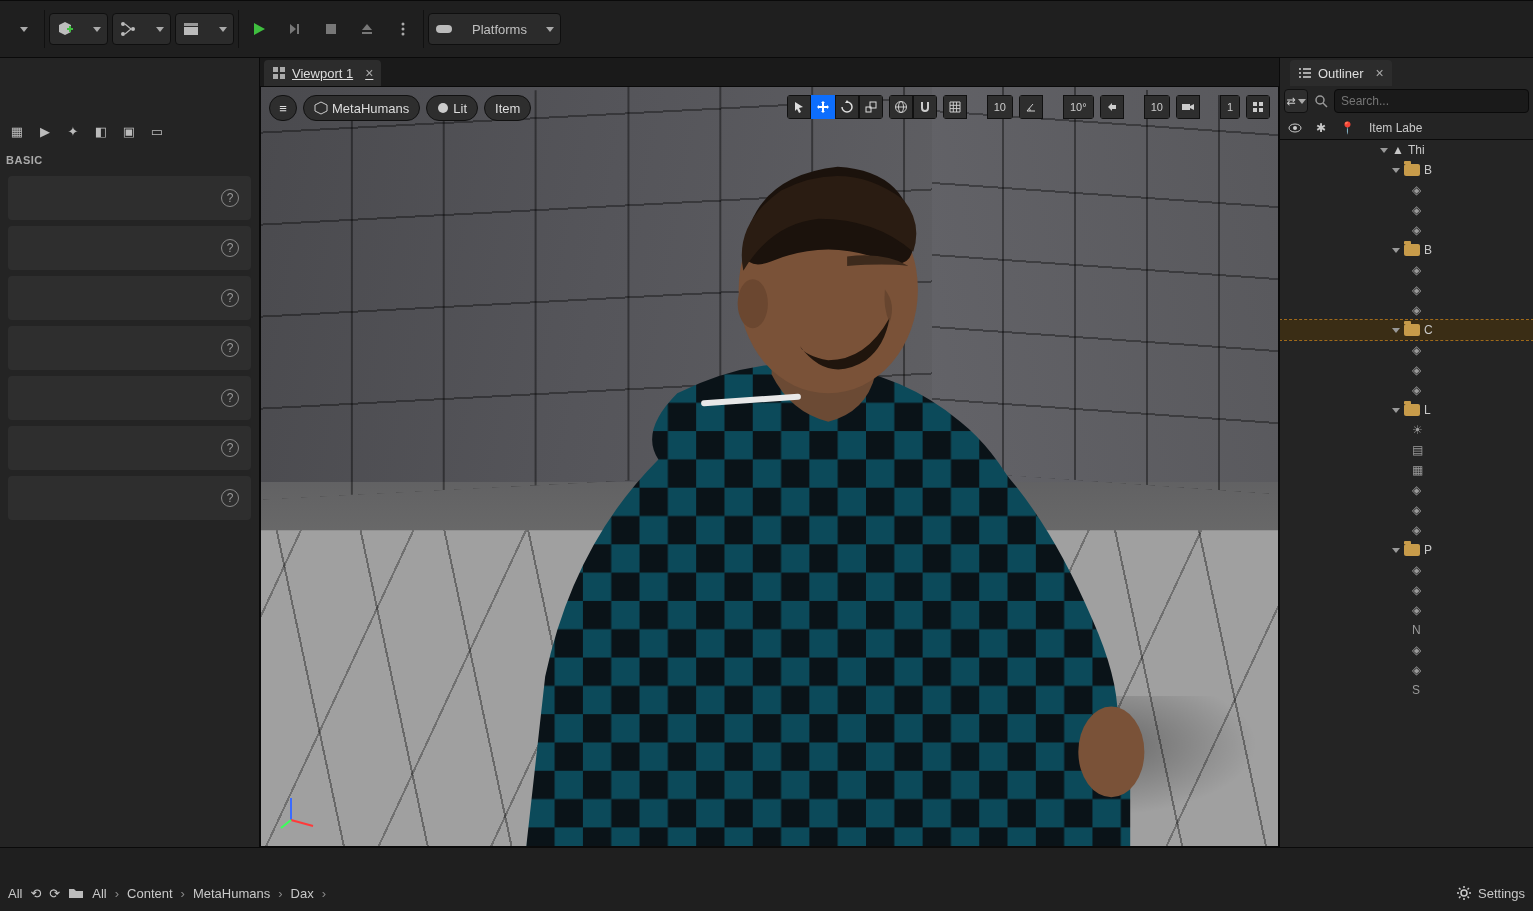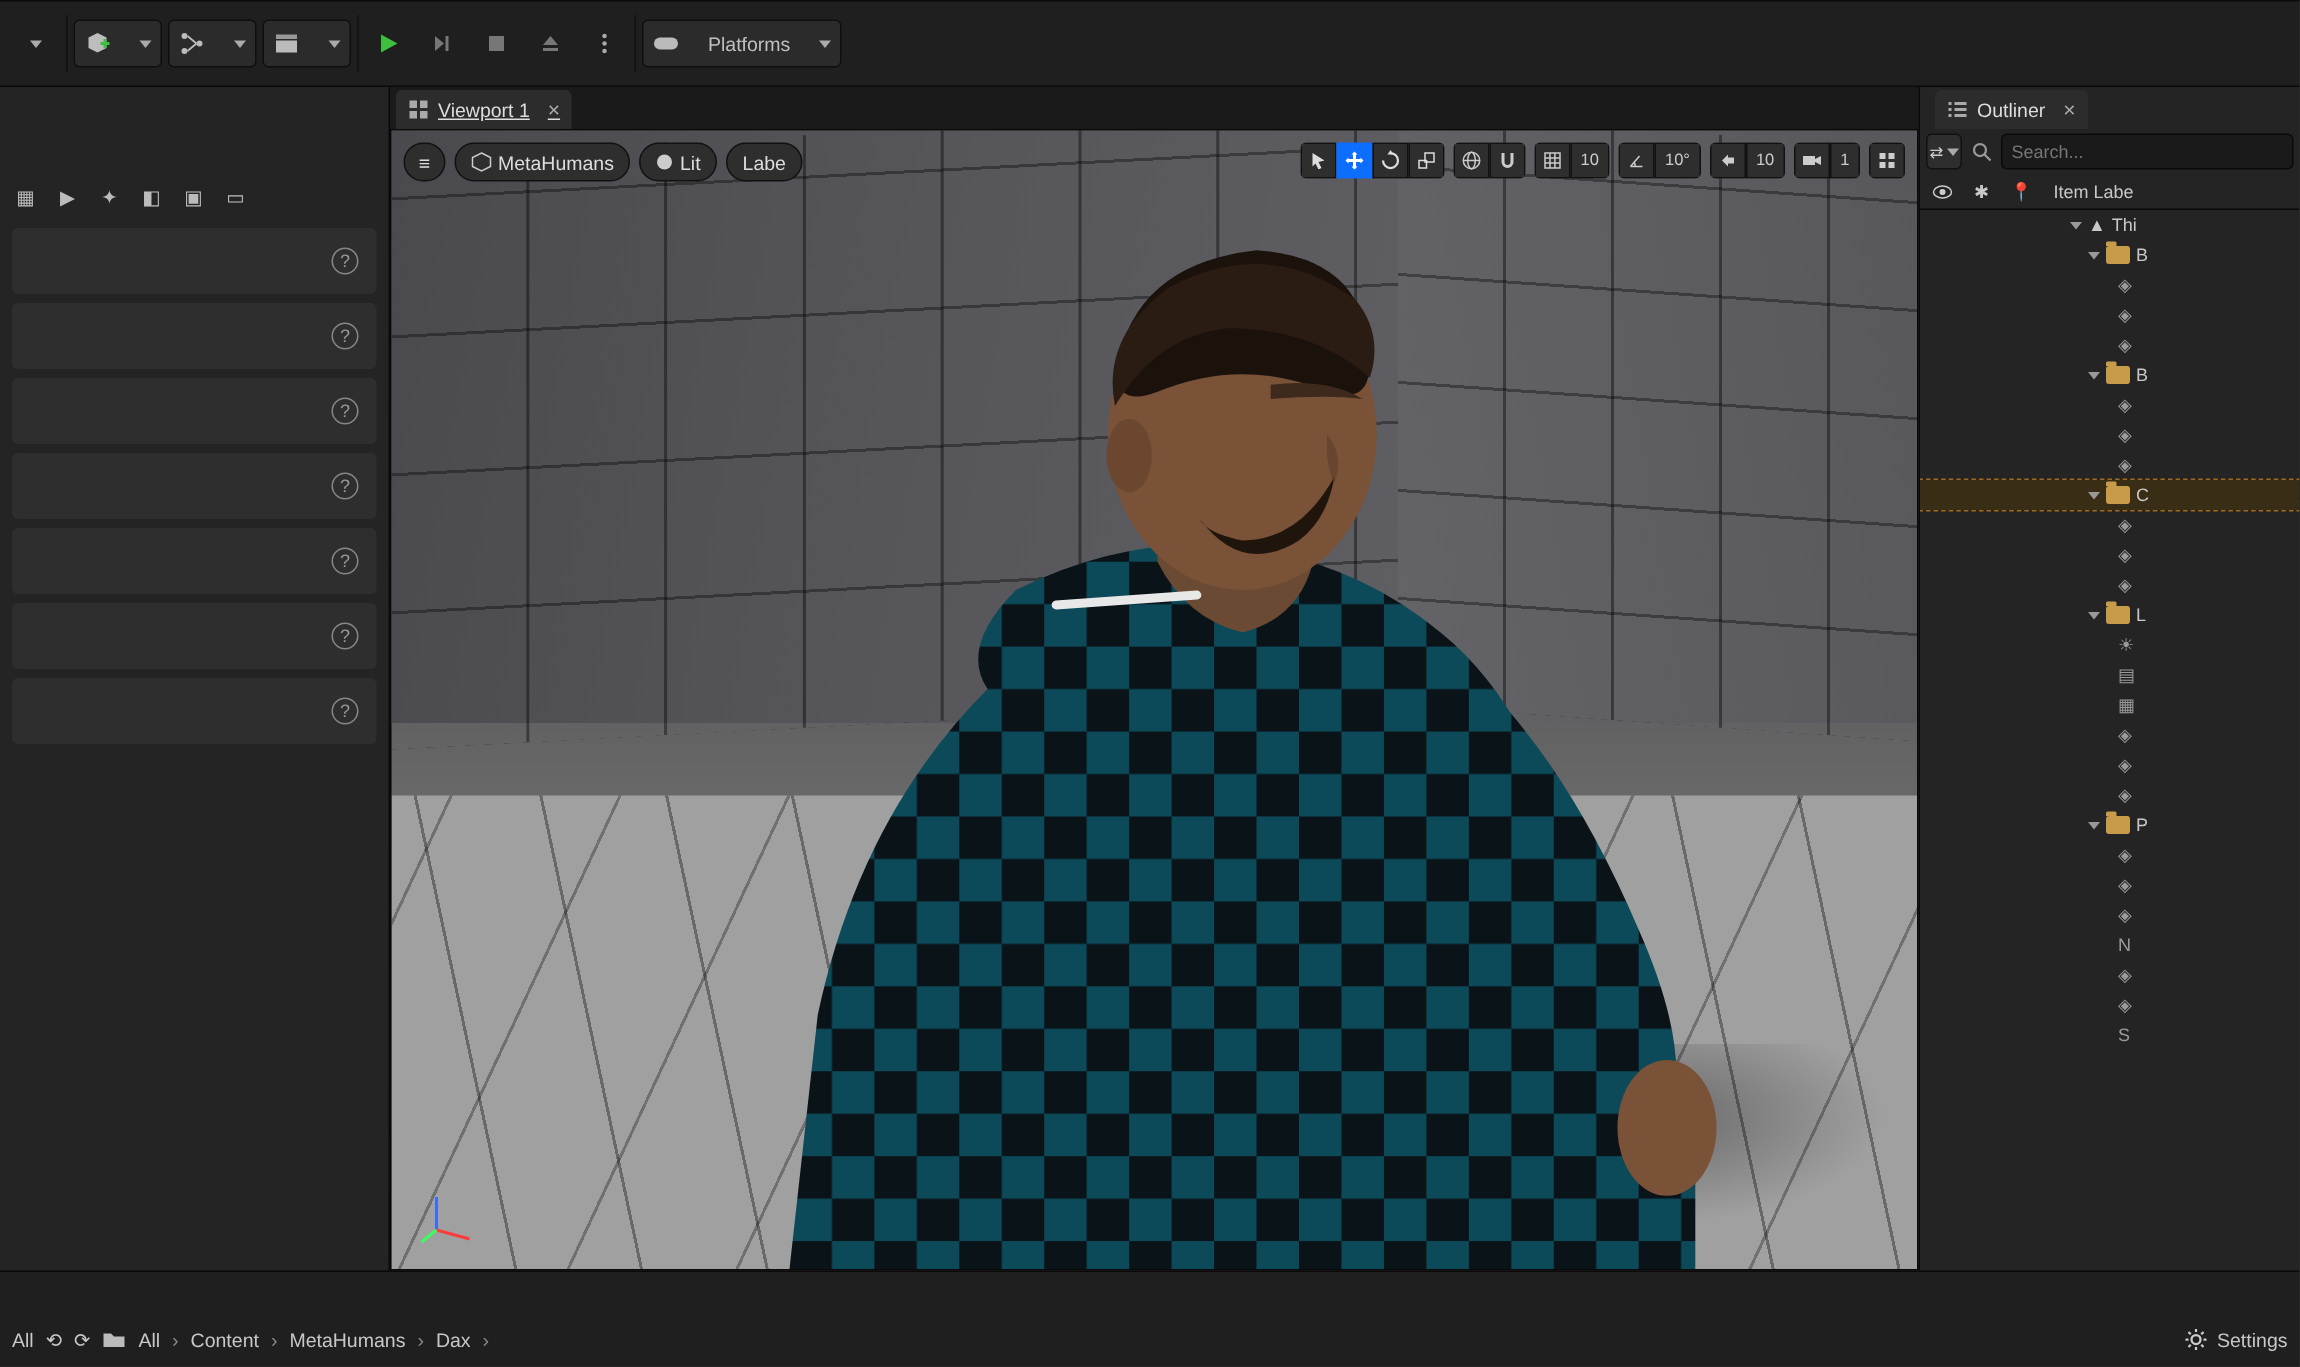--- a/index.html
+++ b/index.html
@@ -179,21 +179,21 @@
 }
 .vp-tool {
   width: 24px; height: 24px;
   background: #2e2e2e;
   border: 1px solid #111;
   display: flex; align-items: center; justify-content: center;
   color: #ccc;
   font-size: 11px;
 }
 .vp-tool.active { background: #0d6efd; border-color: #0d6efd; color: #fff; }
-.vp-tool.wide { width: auto; padding: 0 6px; gap: 4px; }
+.vp-tool.wide { width: auto; padding: 0 6px; gap: 4px; margin-left: 20px; }
 .vp-tool-group { display: flex; border-radius: 4px; overflow: hidden; margin-left: 4px; }
 .vp-tool-group .vp-tool { border-radius: 0; }
 
 
 .scene {
   position: absolute;
   inset: 0;
   background: linear-gradient(180deg, #4a4a4e 0%, #555559 40%, #6a6a6a 60%, #8a8a8a 100%);
 }
 .floor {
@@ -486,20 +486,21 @@
 
 <div class="left-panel">
   <div class="lp-iconrow">
     <span class="ic">▦</span>
     <span class="ic">▶</span>
     <span class="ic">✦</span>
     <span class="ic">◧</span>
     <span class="ic">▣</span>
     <span class="ic">▭</span>
   </div>
+  <div class="lp-section-title">BASIC</div>
   <div class="lp-item">
       <span class="lp-help">?</span>
     </div>
   <div class="lp-item">
       <span class="lp-help">?</span>
     </div>
   <div class="lp-item">
       <span class="lp-help">?</span>
     </div>
   <div class="lp-item">
@@ -581,21 +582,21 @@
           </svg>
         <span>MetaHumans</span>
       </div>
       <div class="vp-btn">
         <svg width="12" height="12" viewBox="0 0 12 12">
             <circle cx="6" cy="6" r="5" fill="#ccc"></circle>
           </svg>
         <span>Lit</span>
       </div>
       <div class="vp-btn">
-        <span>Labe</span>
+        <span>Item</span>
       </div>
     </div>
 
     <div class="viewport-rightbar">
       <div class="vp-tool-group">
         <div class="vp-tool">
           <svg width="12" height="12" viewBox="0 0 12 12">
               <path d="M2 1 L10 6 L6 7 L8 11 L6 12 L4 8 L2 10 Z" fill="#ddd"></path>
             </svg>
         </div>

